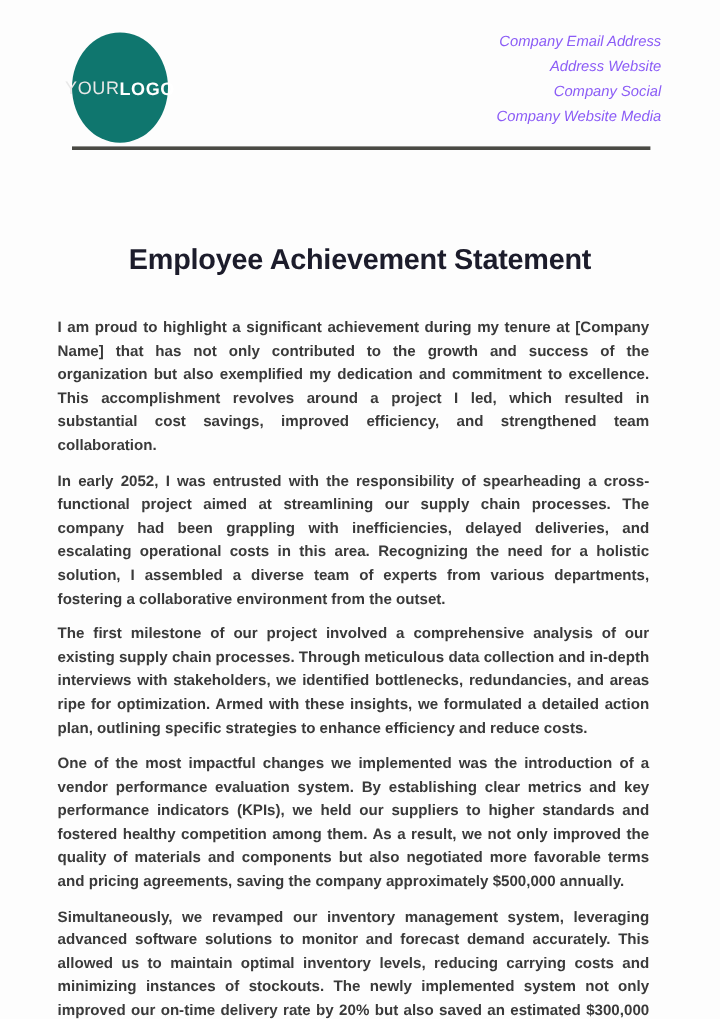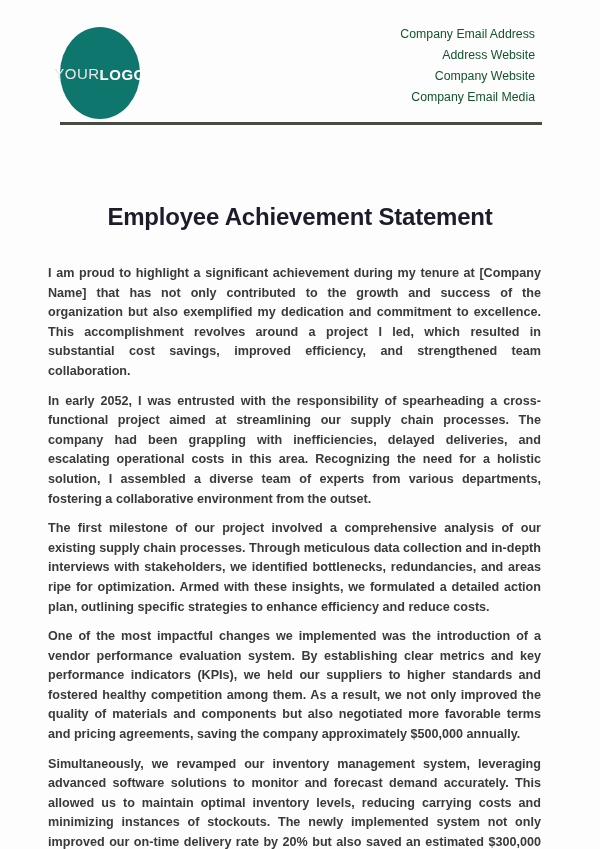--- a/index.html
+++ b/index.html
@@ -12,22 +12,22 @@
   .logo {
     position: absolute; left: 60px; top: 27px;
     width: 80px; height: 92px;
     background: #0f766e; border-radius: 50%;
     display: flex; align-items: center; justify-content: center;
     color: #fff; line-height: 1;
   }
   .logo .l1 { font-size: 15px; font-weight: 300; letter-spacing: 0.5px; color: #e8e8e8; }
   .logo .l2 { font-size: 15px; font-weight: 700; margin-top: 2px; letter-spacing: 0.5px; }
   .contact {
-    position: absolute; right: 65px; top: 26px;
-    text-align: right; font-size: 12.3px; color: #14532d;
+    position: absolute; right: 49px; top: 26px;
+    text-align: right; font-size: 12.3px; color: #8b5cf6; font-style: italic;
   }
   .contact div { height: 21px; line-height: 16px; }
   .divider {
     position: absolute; left: 60px; top: 122px; width: 482px; height: 3px;
     background: #4a4a44;
   }
   .title {
     position: absolute; left: 0; width: 600px; top: 203px;
     text-align: center; font-size: 24px; font-weight: 700; color: #1c1c2b;
     letter-spacing: -0.2px;
@@ -44,22 +44,22 @@
 <body>
 
 <div class="logo">
   <span class="l1">YOUR</span>
   <span class="l2">LOGO</span>
 </div>
 
 <div class="contact">
   <div>Company Email Address</div>
   <div>Address Website</div>
-  <div>Company Website</div>
-  <div>Company Email Media</div>
+  <div>Company Social</div>
+  <div>Company Website Media</div>
 </div>
 
 <div class="divider"></div>
 
 <h1 class="title" style="margin:0;">Employee Achievement Statement</h1>
 
 <div class="body">
   <p>I am proud to highlight a significant achievement during my tenure at [Company Name] that has not only contributed to the growth and success of the organization but also exemplified my dedication and commitment to excellence. This accomplishment revolves around a project I led, which resulted in substantial cost savings, improved efficiency, and strengthened team collaboration.</p>
   <p>In early 2052, I was entrusted with the responsibility of spearheading a cross-functional project aimed at streamlining our supply chain processes. The company had been grappling with inefficiencies, delayed deliveries, and escalating operational costs in this area. Recognizing the need for a holistic solution, I assembled a diverse team of experts from various departments, fostering a collaborative environment from the outset.</p>
   <p>The first milestone of our project involved a comprehensive analysis of our existing supply chain processes. Through meticulous data collection and in-depth interviews with stakeholders, we identified bottlenecks, redundancies, and areas ripe for optimization. Armed with these insights, we formulated a detailed action plan, outlining specific strategies to enhance efficiency and reduce costs.</p>

